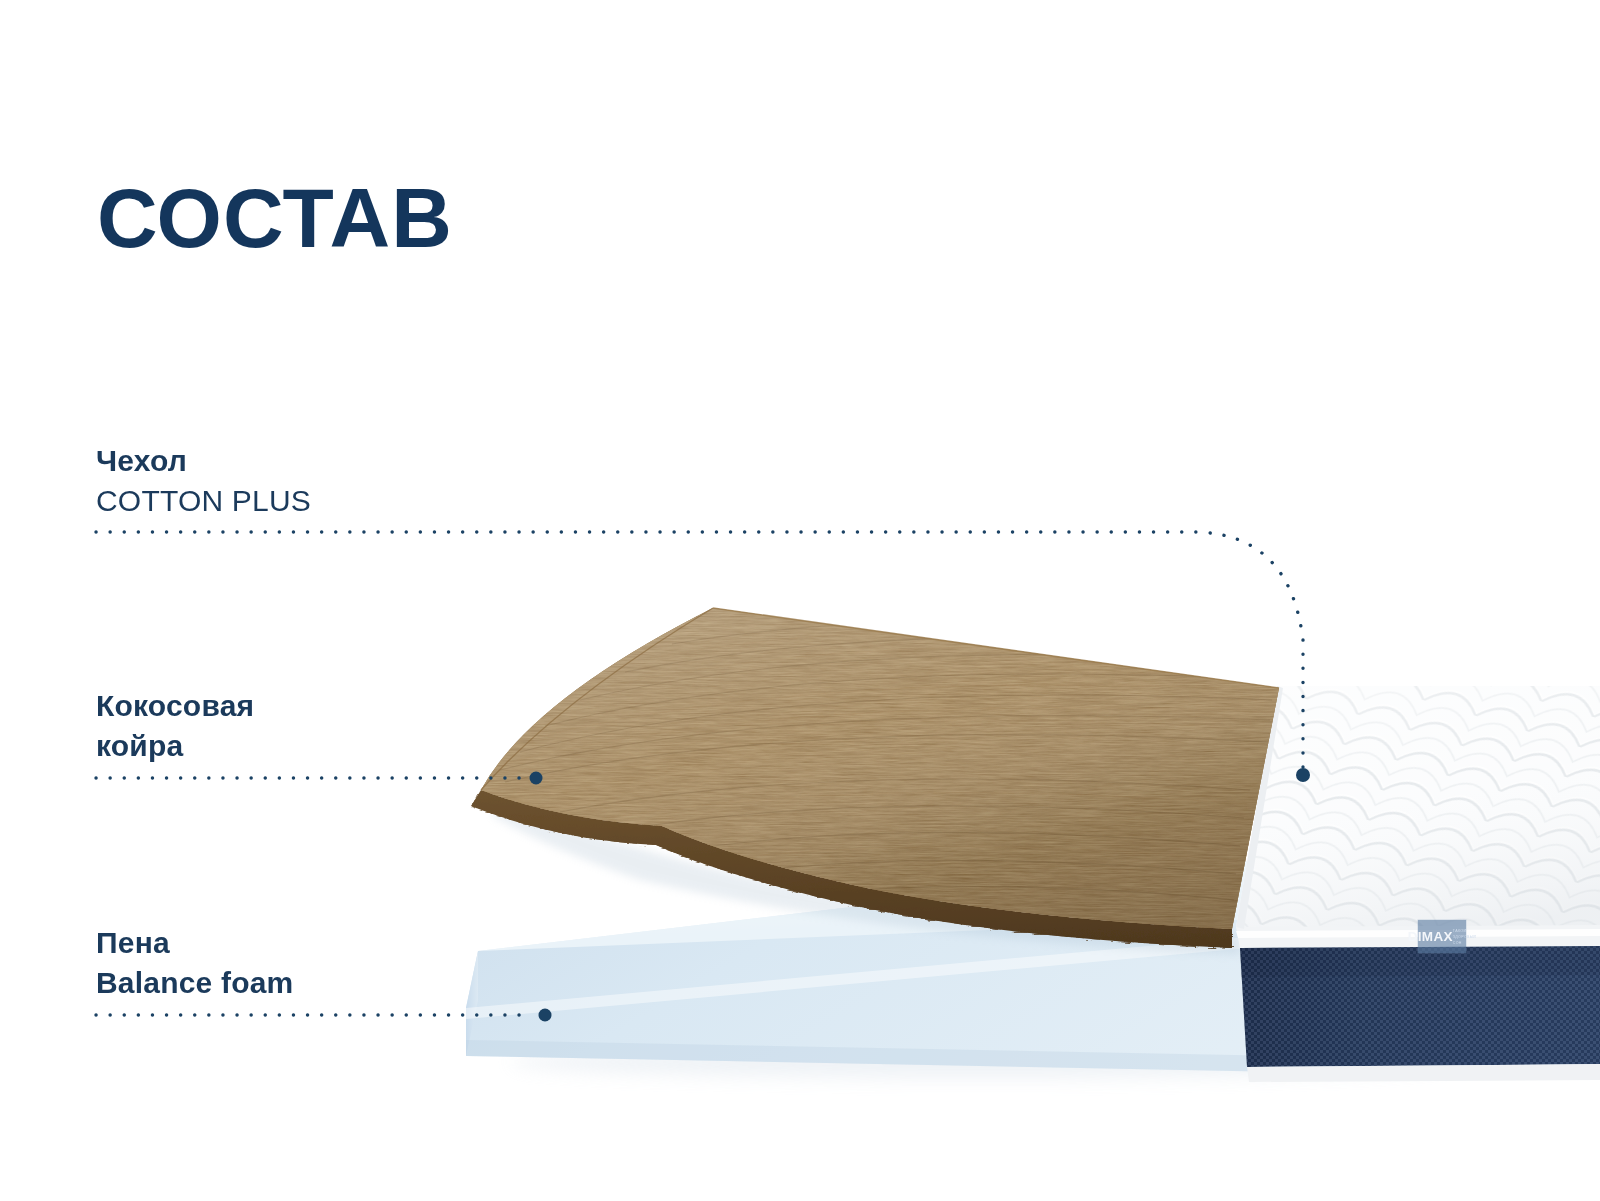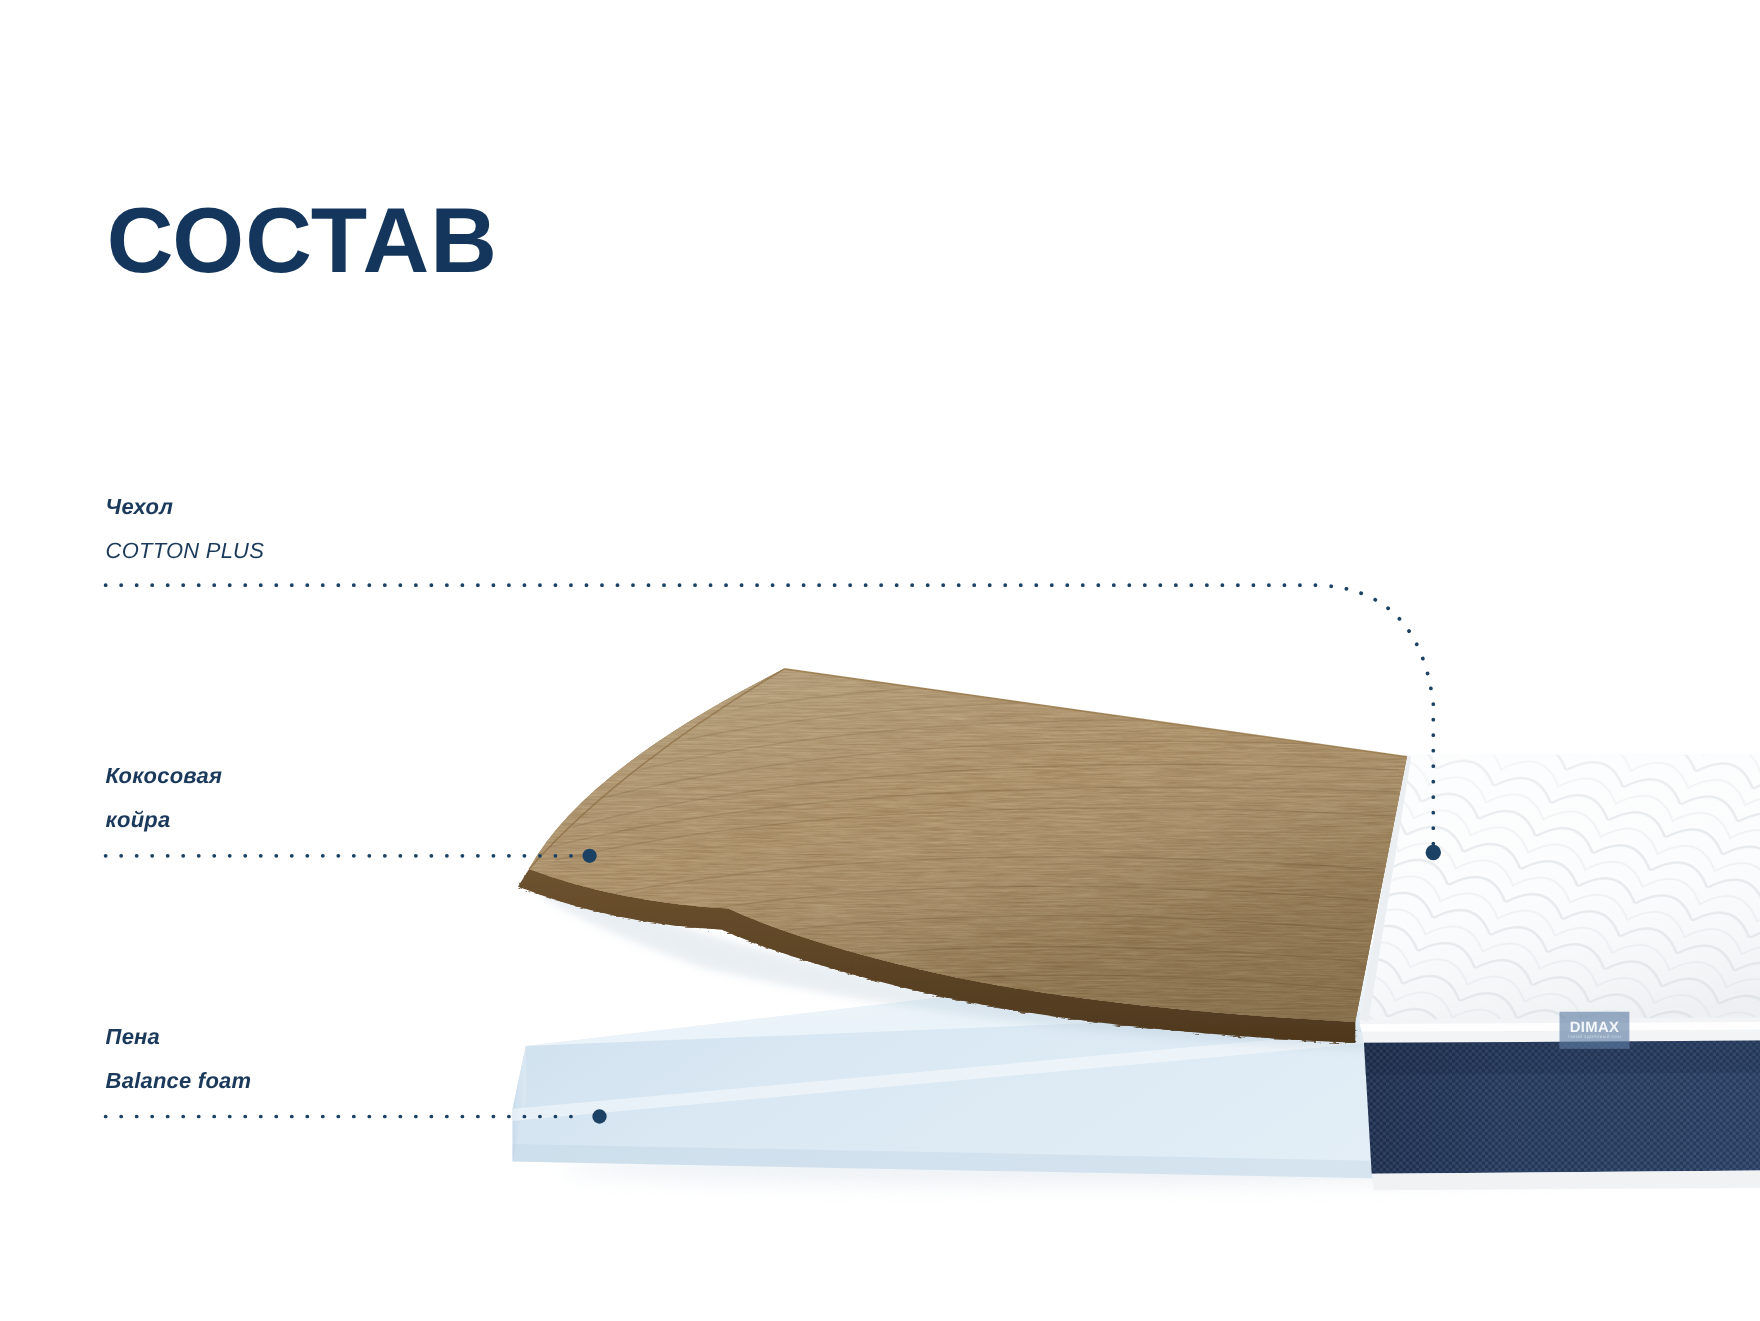--- a/index.html
+++ b/index.html
@@ -38,24 +38,23 @@
 
   
   .callout {
     position: absolute;
     color: #1b3a5b;
     white-space: nowrap;
   }
   .callout .line1,
   .callout .line2 {
     display: block;
-    font-size: 20px;
+    font-size: 30px;
     line-height: 40px;
     letter-spacing: 0.2px;
-    font-style: italic;
   }
   .callout .line1 { font-weight: 700; }
   .callout.cover .line2 { font-weight: 400; text-align: center; }
   .callout.coir .line2  { font-weight: 700; }
   .callout.foam .line2  { font-weight: 700; }
 
   #callout-cover { left: 96px; top: 441px; }
   #callout-coir  { left: 96px; top: 686px; }
   #callout-foam  { left: 96px; top: 923px; }
 
@@ -74,25 +73,24 @@
     left: 0; top: 0;
     width: 1600px;
     height: 1201px;
   }
 
   
   #dimax-badge {
     position: absolute;
     left: 1418px;
     top: 920px;
-    width: 63px;
+    width: 48px;
     height: 33px;
     background: rgba(92,124,162,0.62);
     display: flex;
-    flex-direction: column;
     align-items: center;
     justify-content: center;
     box-shadow: 0 0 0 0.5px rgba(120,150,185,0.35);
   }
   #dimax-badge .brand {
     font-size: 13.5px;
     line-height: 13px;
     font-weight: 700;
     color: #f3f6fa;
     letter-spacing: 0.3px;

